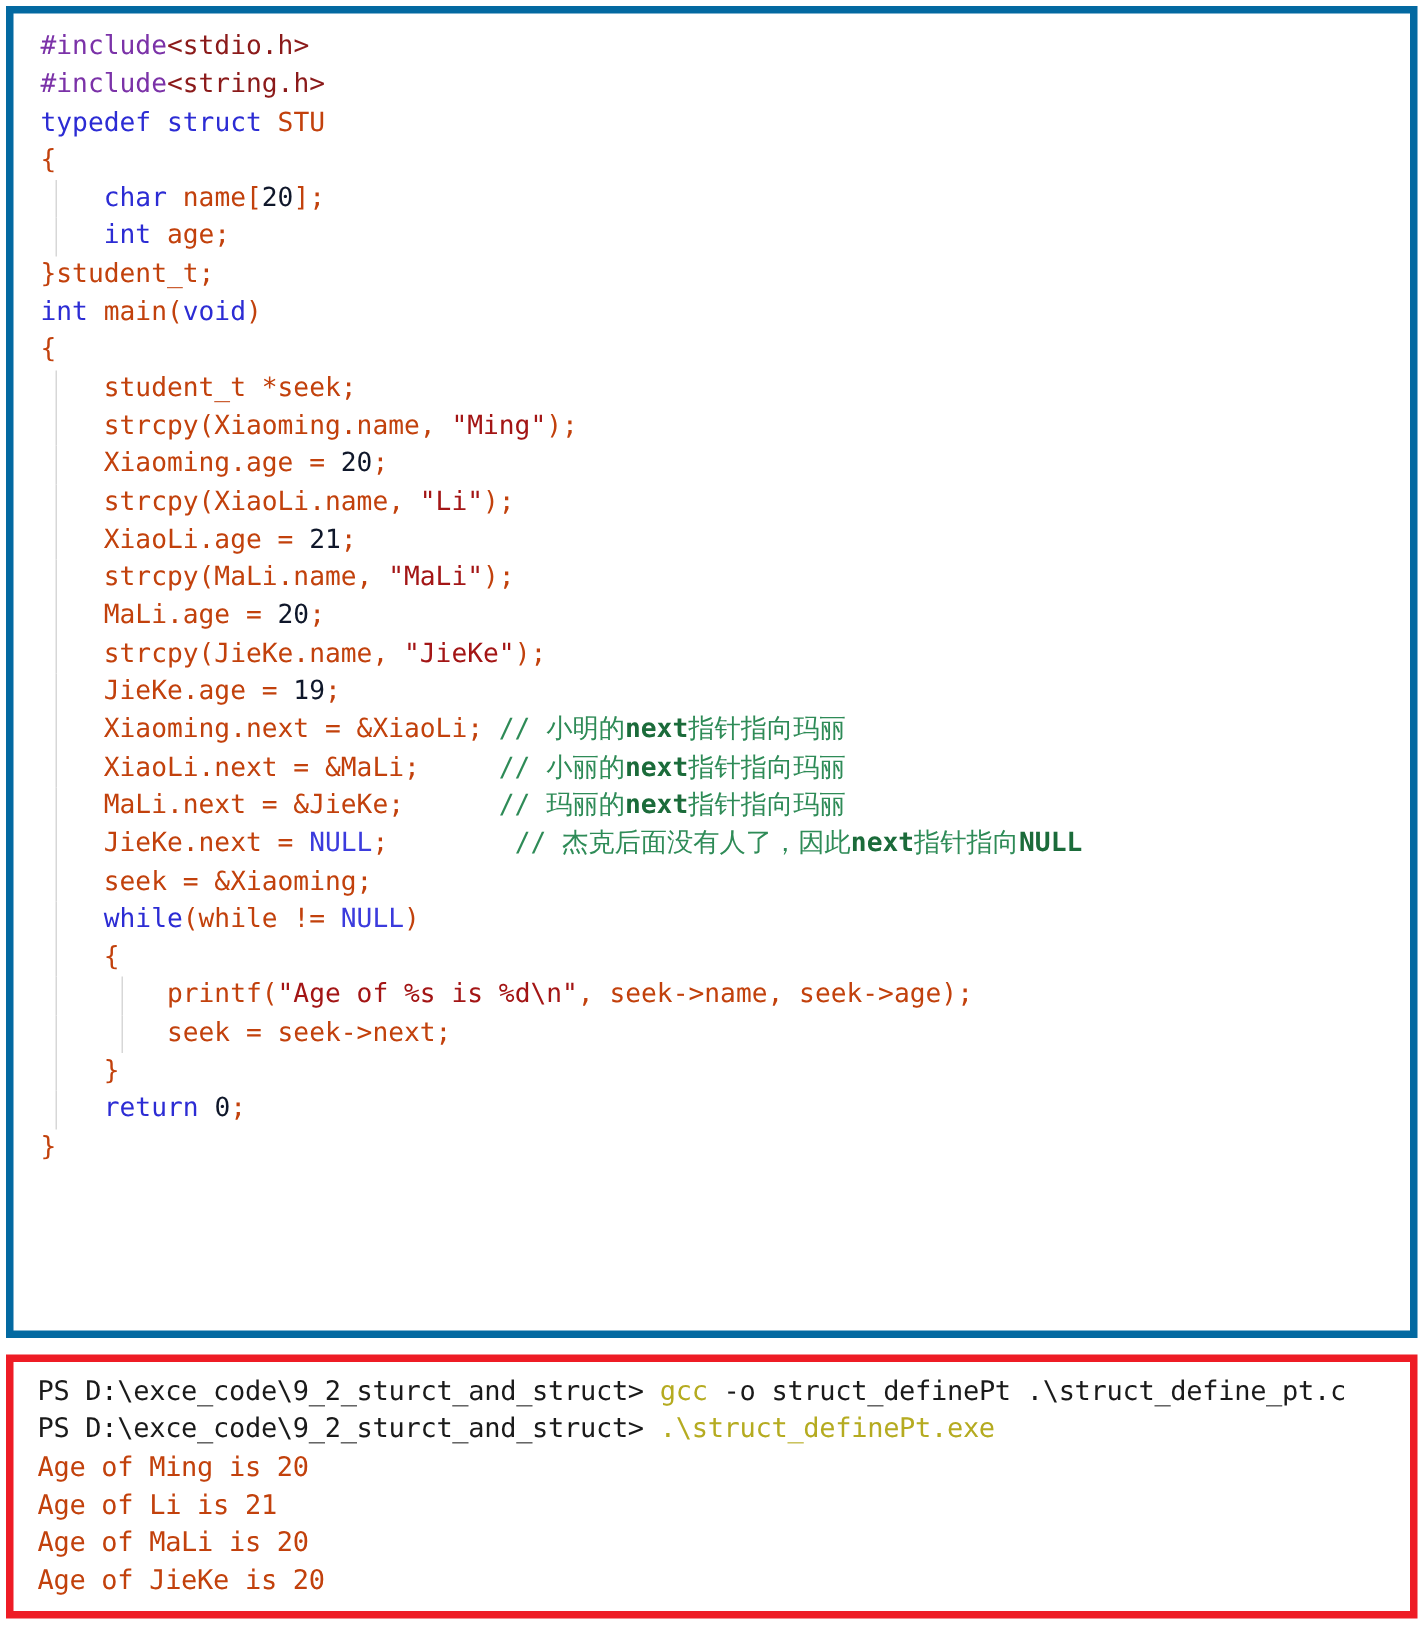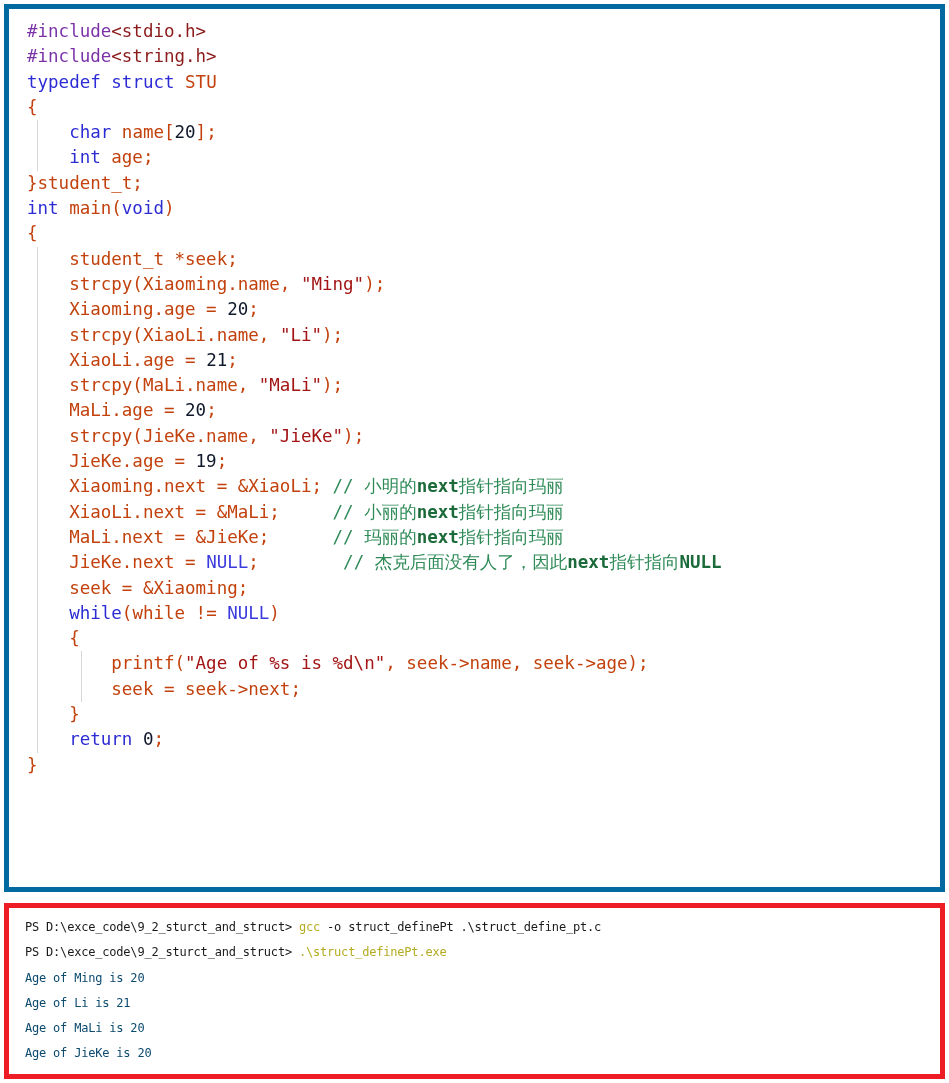--- a/index.html
+++ b/index.html
@@ -68,21 +68,21 @@
     font-family: "DejaVu Sans Mono", monospace;
     color: #000000;
     padding-left: 18px;
     position: relative;
     letter-spacing: 0px;
   }
   .tline {
     height: 25.3px;
     line-height: 25.3px;
     white-space: pre;
-    font-size: 12px;
+    font-size: 18px;
     font-family: "DejaVu Sans Mono", monospace;
     color: #1a1a1a;
     padding-left: 16px;
     letter-spacing: -0.2px;
   }
 
   
   .guide1::before {
     content: "";
     position: absolute;
@@ -110,21 +110,21 @@
   .num  { color: #0f172a; }      
   .cmt  { color: #2e8b57; }      
   .cmtcn{ color: #2e8b57; font-family: "DejaVu Sans", sans-serif; }
   .cmtb { color: #1b6b3a; font-weight: bold; }
   .nul  { color: #3b3bdd; }      
   .plain{ color: #c2410c; }
 
   
   .ps-prompt { color: #1a1a1a; }
   .ps-cmd    { color: #b5ab20; }
-  .ps-out    { color: #0c4a6e; }
+  .ps-out    { color: #c2410c; }
 </style>
 </head>
 <body>
 
 <div class="page">
 
   <div class="code-panel">
     <div class="code-inner" id="code-lines">
         <div class="line"><span class="pre">#include</span><span class="hdr">&lt;stdio.h&gt;</span></div>
         <div class="line"><span class="pre">#include</span><span class="hdr">&lt;string.h&gt;</span></div>

